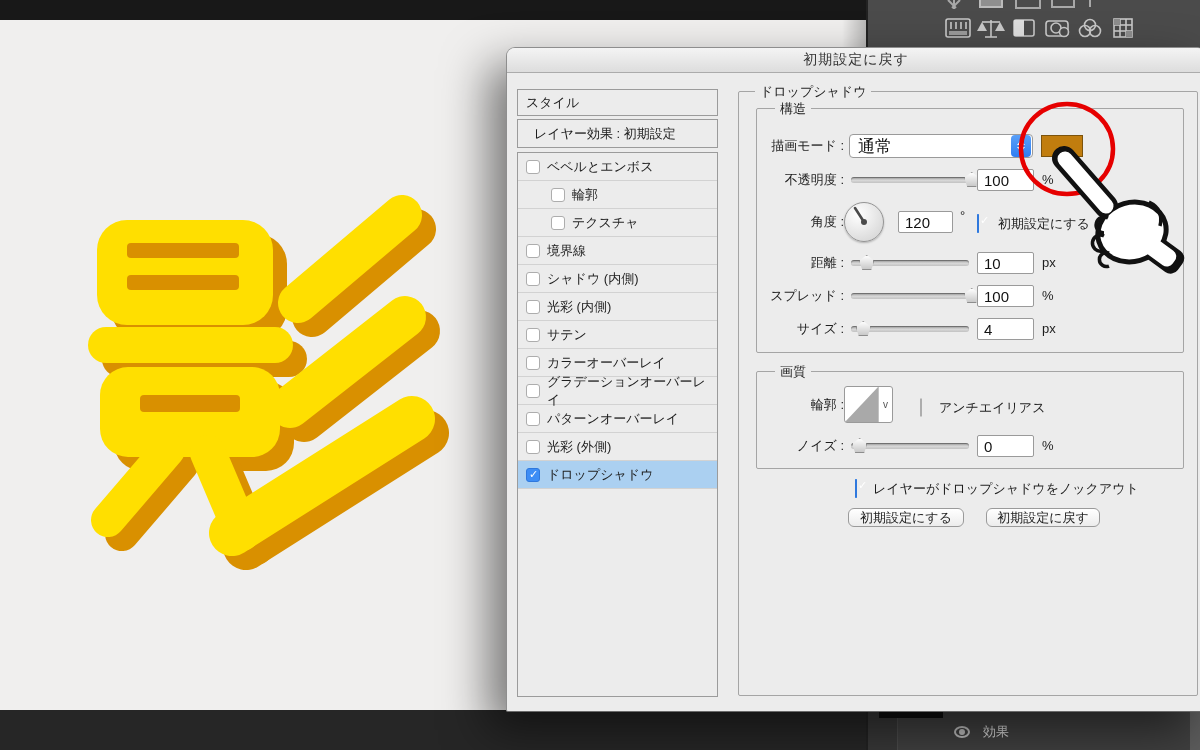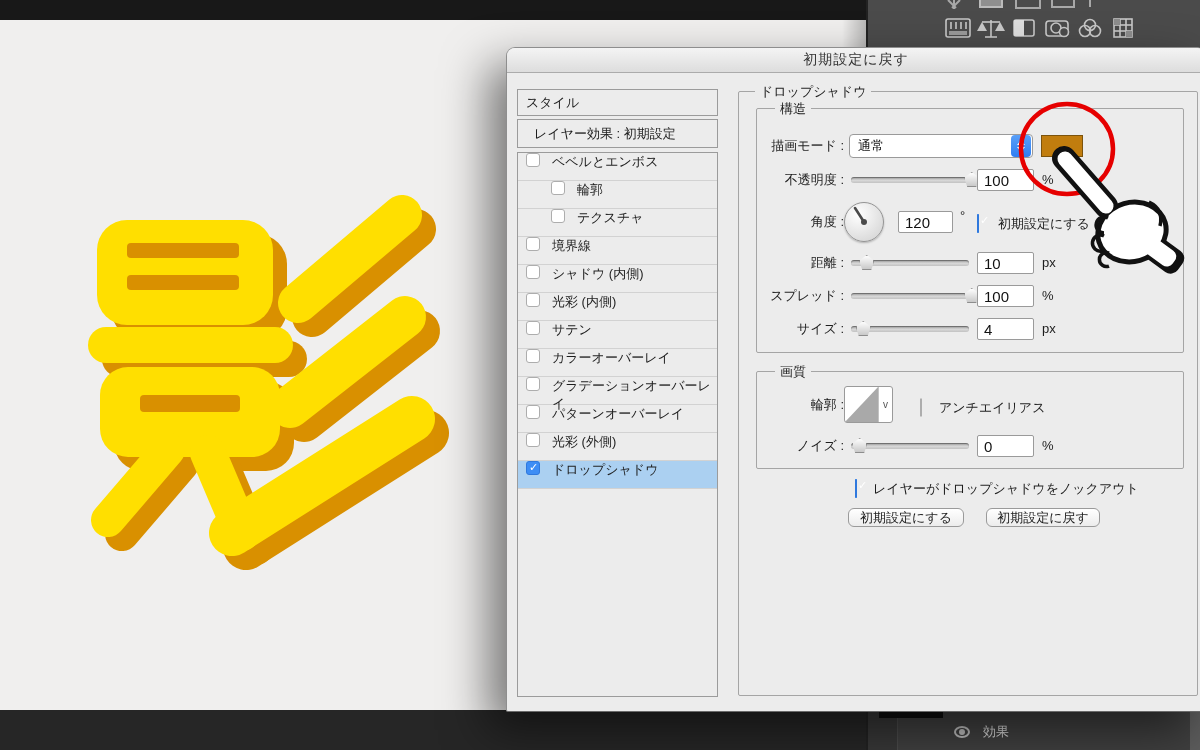--- a/index.html
+++ b/index.html
@@ -30,21 +30,21 @@
     background:linear-gradient(#f4f4f4,#dddddd); border-bottom:1px solid #ababab;
     border-radius:8px 8px 0 0; display:flex; align-items:center; justify-content:center; }
   #dialog-title { font-size:14px; color:#333; letter-spacing:1px; }
 
   
   .lbox { left:10px; width:201px; background:#ececec; border:1px solid #9b9b9b; }
   #style-header-box { top:41px; height:27px; display:flex; align-items:center; padding-left:8px; }
   #preset-box { top:71px; height:29px; display:flex; align-items:center; padding-left:16px; }
   #style-list-box { top:104px; height:545px; }
   .lbl13 { font-size:13px; color:#1d1d1d; }
-  .style-row { position:relative; height:28px; display:flex; gap:12px;
+  .style-row { position:relative; height:28px; display:flex; align-items:center; gap:7px;
     padding-left:8px; border-bottom:1px solid #d2d2d2; }
   .style-row.indent { padding-left:33px; }
   .style-row.selected { background:#abd0f1; }
   .cb { width:14px; height:14px; border:1px solid #adadad; border-radius:3px; background:#fff;
     flex:0 0 auto; position:relative; }
   .cb.checked { background:#3d8df5; border-color:#2f78dd; }
   .cb.checked::after { content:"✓"; position:absolute; left:2px; top:-1px; color:#fff; font-size:11px; font-weight:bold; }
 
   
   .fs { border:1px solid #a5a5a5; border-radius:2px; }
@@ -54,21 +54,21 @@
   #fs-qual { left:249px; top:323px; width:428px; height:98px; }
 
   .flabel { position:absolute; width:137px; left:200px; text-align:right; font-size:13px; color:#1d1d1d; }
   .unit { position:absolute; font-size:13px; color:#1d1d1d; }
   .numbox { position:absolute; width:57px; height:22px; border:1px solid #9a9a9a; border-radius:2px;
     background:#fff; font-size:15px; color:#111; padding:0 6px; font-family:"Liberation Sans",sans-serif; }
 
   
   #blend-select { left:342px; top:86px; width:184px; height:24px; background:#fff;
     border:1px solid #9a9a9a; border-radius:4px; display:flex; align-items:center; }
-  #blend-value { font-size:13px; color:#111; padding-left:8px; flex:1; }
+  #blend-value { font-size:17px; color:#111; padding-left:8px; flex:1; }
   #blend-stepper { width:20px; height:22px; background:linear-gradient(#5aa0f8,#2f7ef2); border-radius:4px;
     margin-right:1px; display:flex; flex-direction:column; align-items:center; justify-content:center; gap:2px; }
   .tri-up { width:0; height:0; border-left:4px solid transparent; border-right:4px solid transparent; border-bottom:5px solid #fff; }
   .tri-dn { width:0; height:0; border-left:4px solid transparent; border-right:4px solid transparent; border-top:5px solid #fff; }
   #color-swatch { left:534px; top:87px; width:42px; height:22px; border:1px solid #7c530c; }
 
   
   .slider { position:absolute; width:118px; height:16px; }
   .slider .track { position:absolute; left:0; right:0; top:5px; height:6px; border-radius:3px;
     background:linear-gradient(#9c9c9c,#d8d8d8 55%,#c2c2c2); box-shadow:inset 0 1px 1px rgba(0,0,0,.35); }

